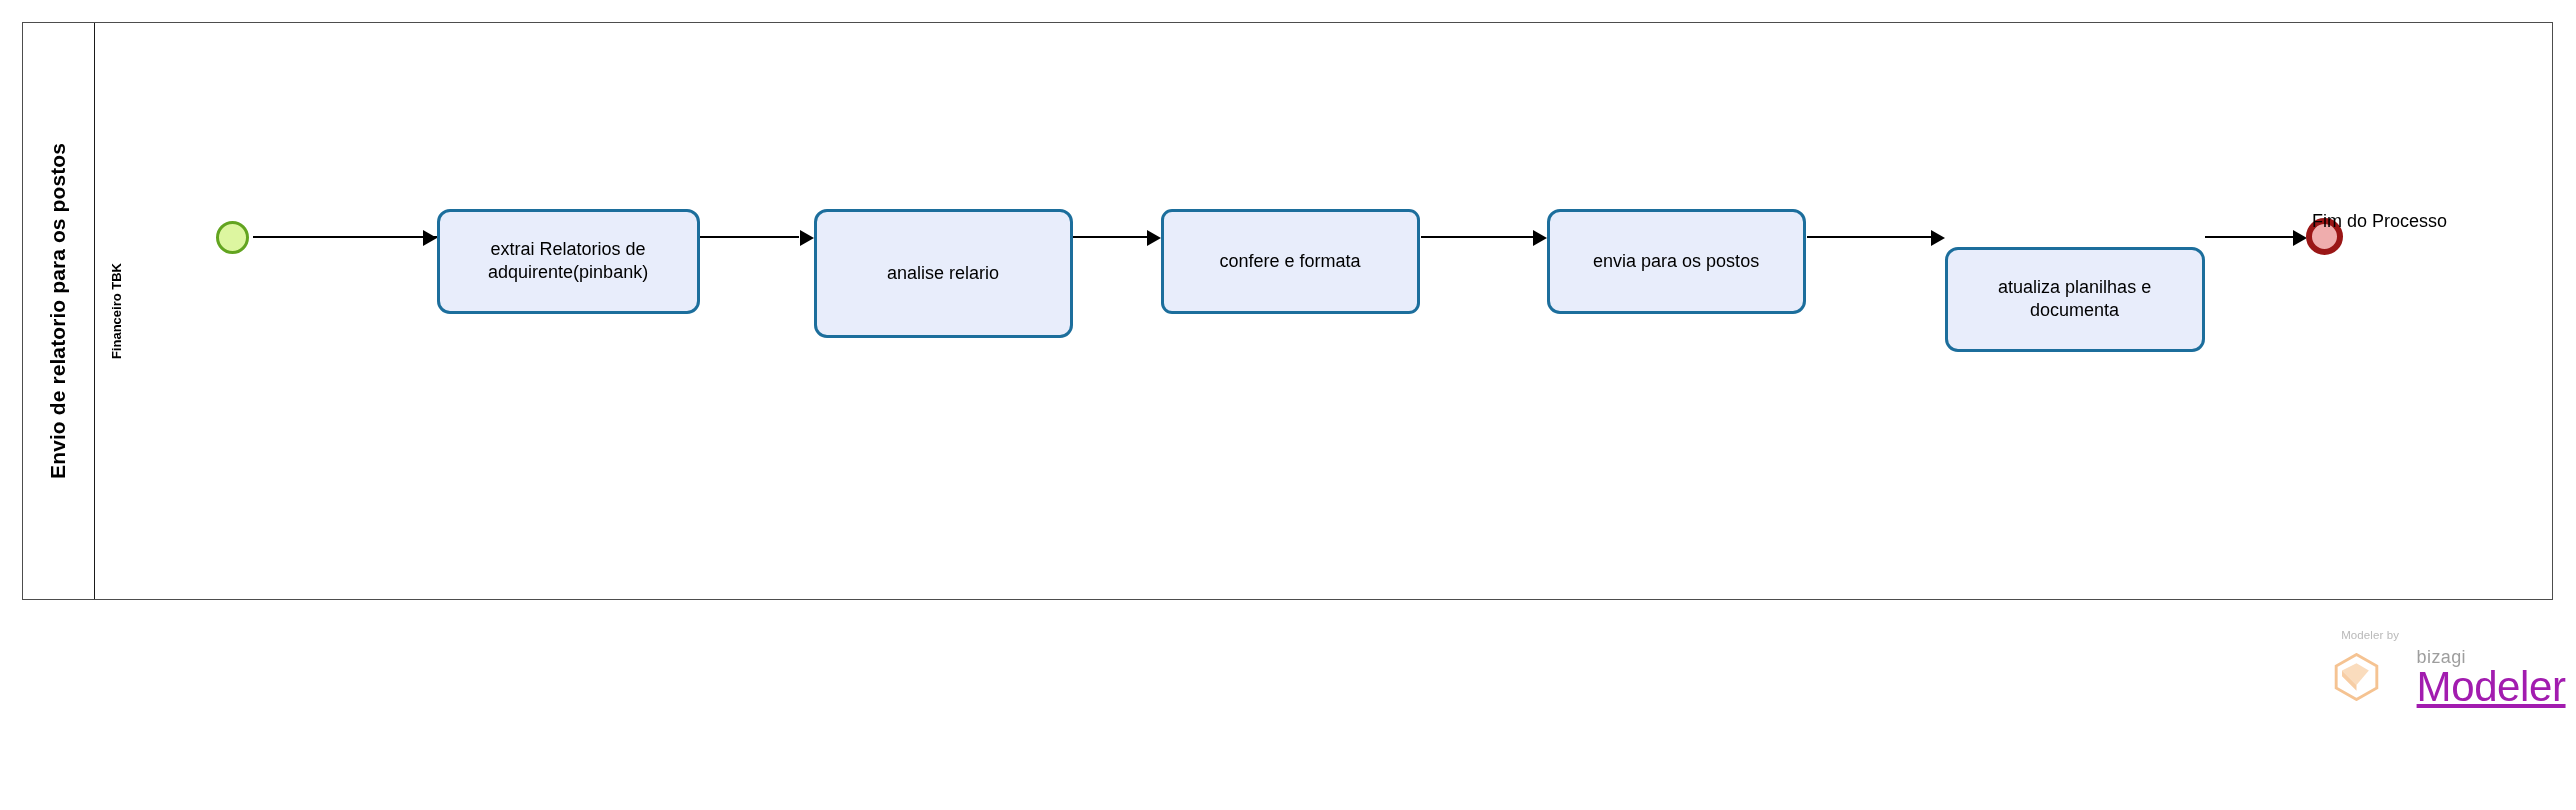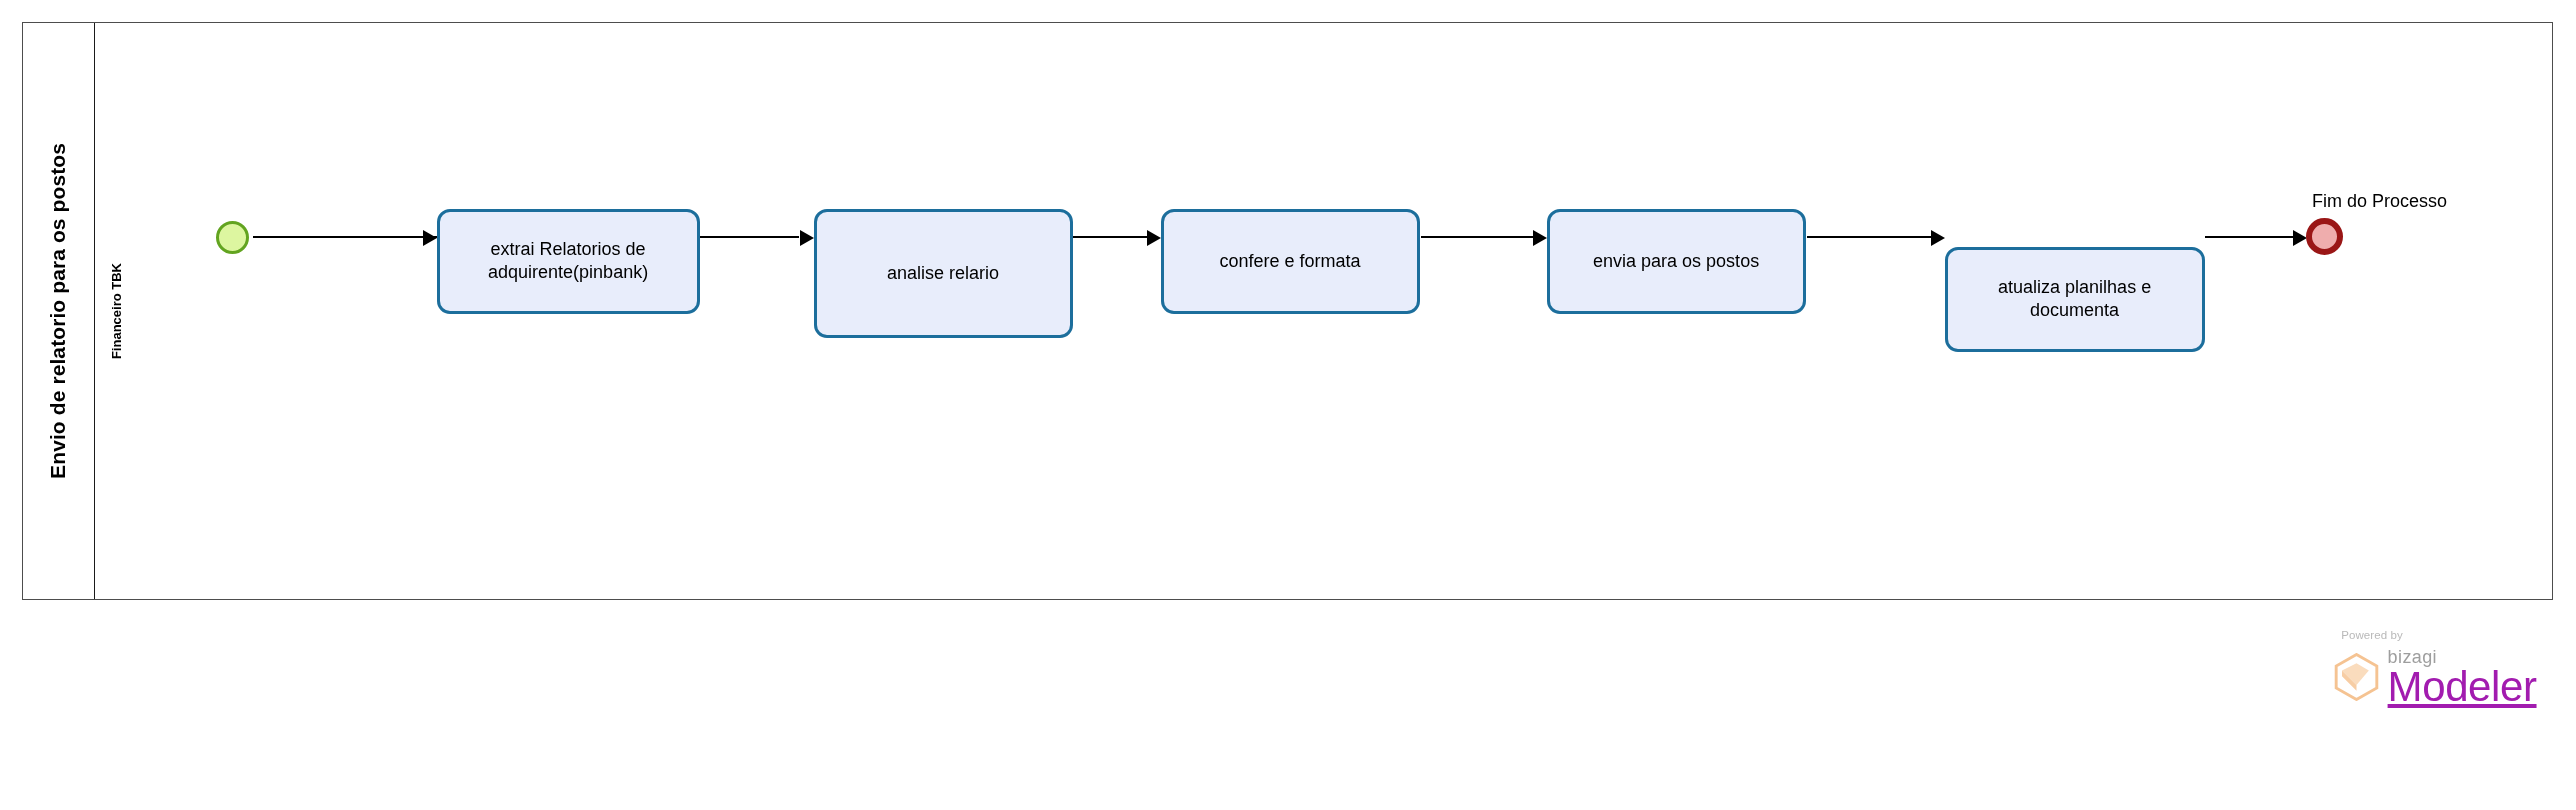--- a/index.html
+++ b/index.html
@@ -95,20 +95,21 @@
     width: 37px; height: 37px;
     background: #efadad;
     border: 6.5px solid #9a1616;
   }
   .event-label {
     position: absolute;
     font-size: 18px;
     color: #000000;
     white-space: nowrap;
     text-align: center;
+    margin-top: 20px;
   }
 
   
   .task {
     position: absolute;
     background: #e8edfb;
     border: 3.6px solid #1c6e9c;
     border-radius: 13px;
     display: flex;
     align-items: center;
@@ -149,20 +150,21 @@
     left: 7.2px; top: 0;
     font-size: 11.5px;
     color: #b9b9b9;
     letter-spacing: 0.1px;
   }
   .logo-row {
     position: absolute;
     left: 0; top: 17.3px;
     display: flex;
     align-items: center;
+    gap: 29px;
   }
   .logo-hex { width: 45px; height: 48px; flex: none; }
   .logo-text { margin-left: 8.6px; position: relative; top: 1.4px; }
   .logo-bizagi {
     font-size: 18px;
     color: #9e9e9e;
     letter-spacing: 0.4px;
     line-height: 1;
   }
   .logo-modeler {
@@ -204,21 +206,21 @@
         <div class="flow-line" style="left:562px; top:213px; width:99px;"></div>
         <div class="flow-arrow" style="left:662px; top:207px;"></div>
 
         <div class="task" style="left:676px; top:186px; width:259px; height:129px;">
           <span class="task-label">analise relario</span>
         </div>
 
         <div class="flow-line" style="left:935px; top:213px; width:74px;"></div>
         <div class="flow-arrow" style="left:1009px; top:207px;"></div>
 
-        <div class="task" style="left:1023px; top:186px; width:259px; height:105px;">
+        <div class="task" style="left:1023px; top:186px; width:259px; height:105px;border-radius:11px;">
           <span class="task-label">confere e formata</span>
         </div>
 
         <div class="flow-line" style="left:1283px; top:213px; width:112px;"></div>
         <div class="flow-arrow" style="left:1395px; top:207px;"></div>
 
         <div class="task" style="left:1409px; top:186px; width:259px; height:105px;justify-content:center;">
           <span class="task-label">envia para os postos</span>
         </div>
 
@@ -234,21 +236,21 @@
 
         <div class="event end-event" style="left:2168px; top:195px;"></div>
 
         <div class="event-label" style="left:2123px; top:168px; width:238px;">Fim do Processo</div>
 
       </div>
     </div>
   </div>
 
   <div class="logo-block">
-    <div class="powered-by">Powered by</div>
+    <div class="powered-by">Modeler by</div>
     <div class="logo-row">
       <svg class="logo-hex" viewBox="0 0 62 66">
         <polygon points="31,2 59,18 59,48 31,64 3,48 3,18" fill="none" stroke="#f5c392" stroke-width="4"></polygon>
         <polygon points="11,24 31,14 48,24 31,44" fill="#fadcbd"></polygon>
         <polygon points="11,24 31,44 31,52 11,32" fill="#f7cda4"></polygon>
       </svg>
       <div class="logo-text">
         <div class="logo-bizagi">bizagi</div>
         <div class="logo-modeler">Modeler</div>
       </div>

